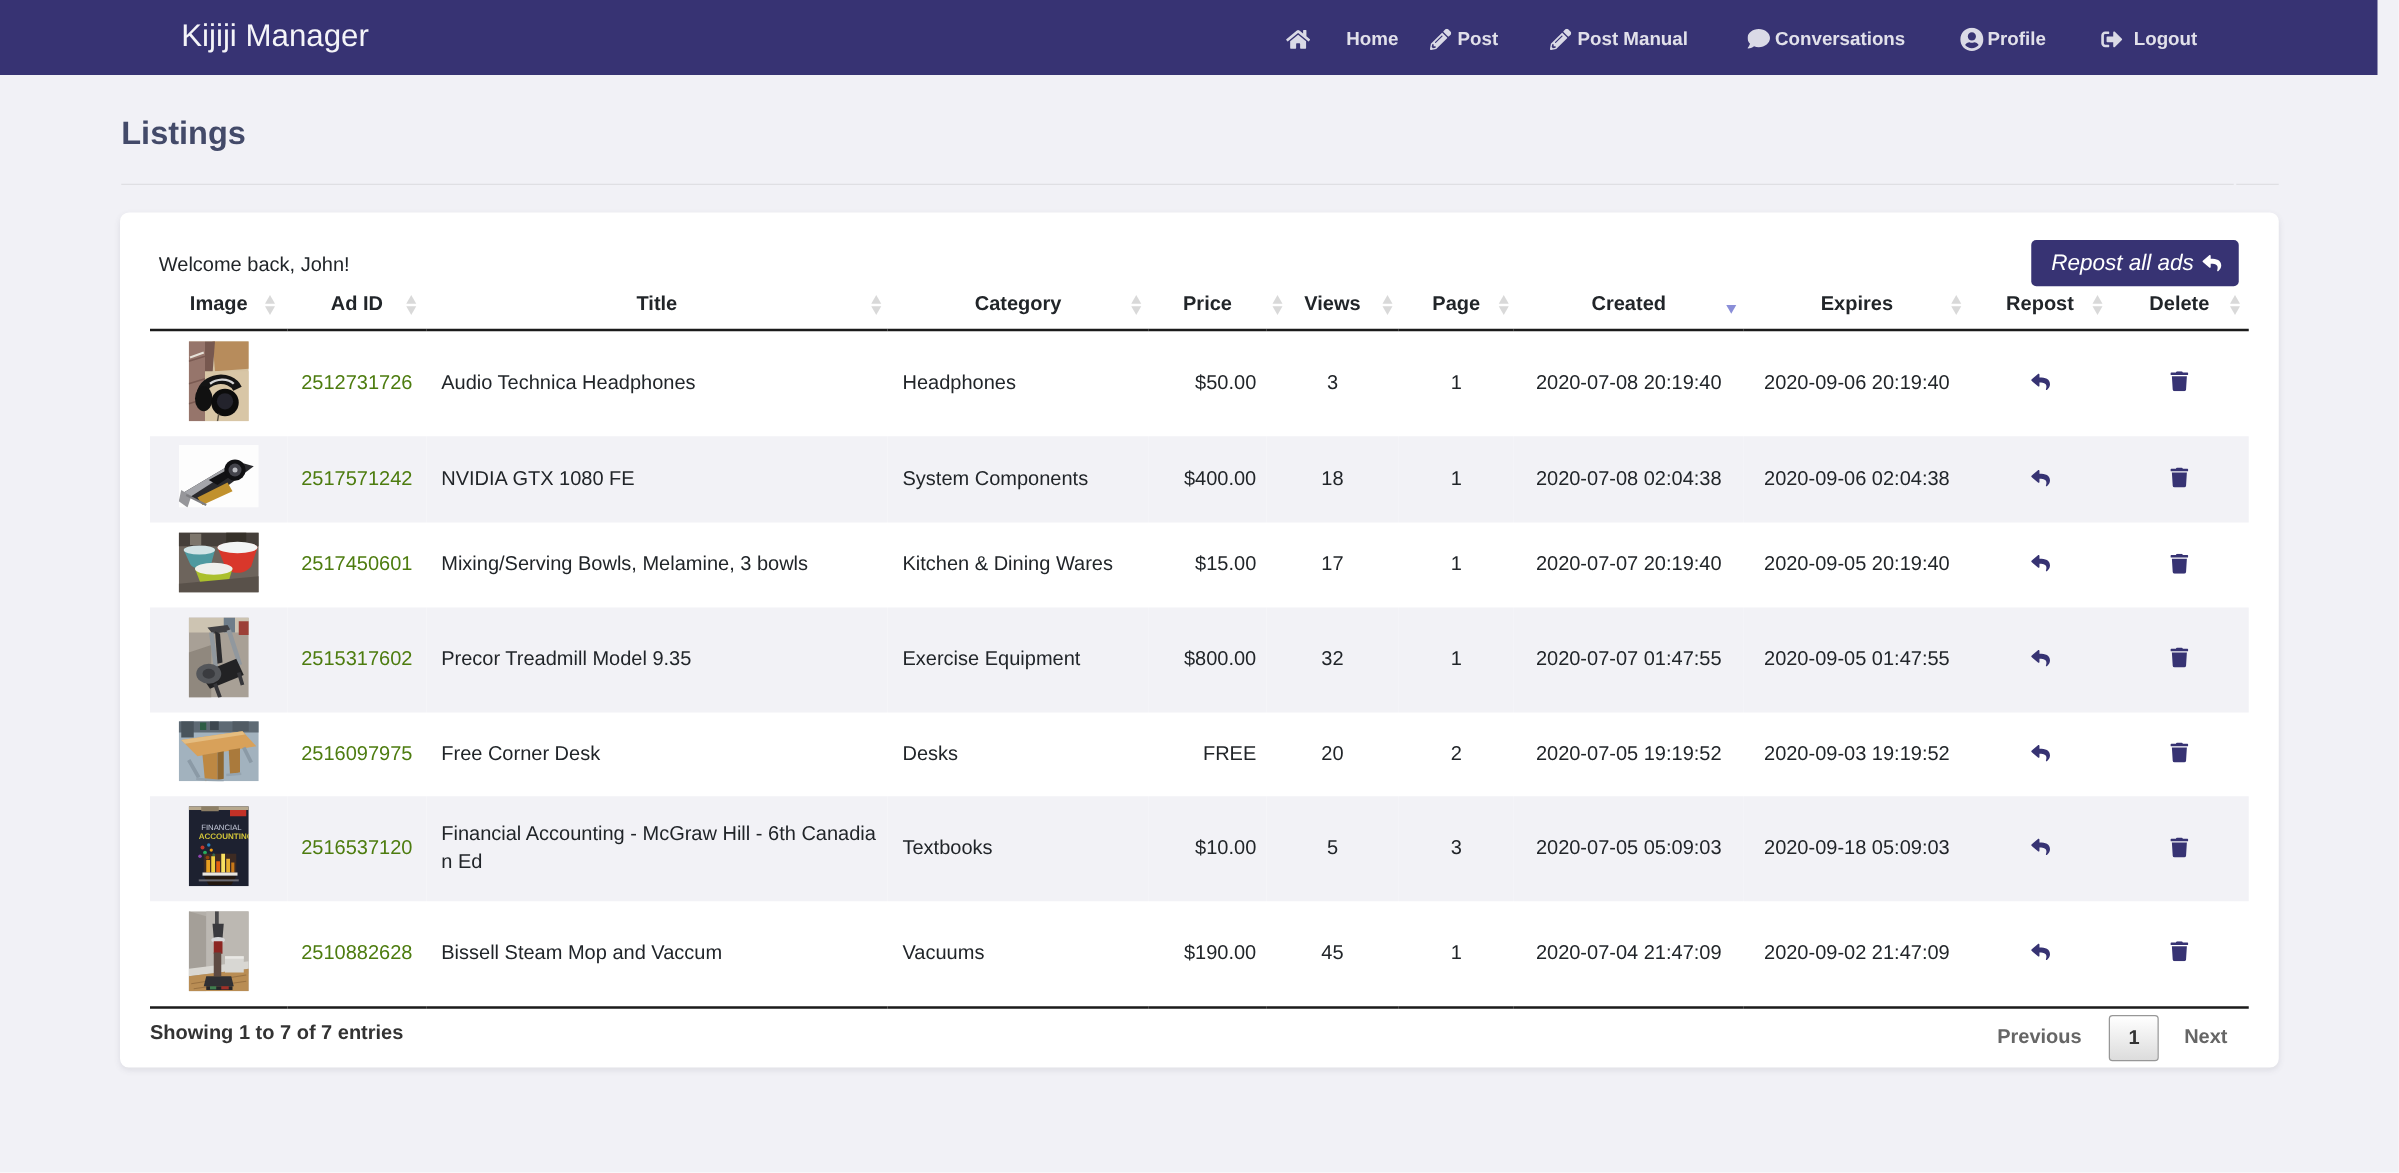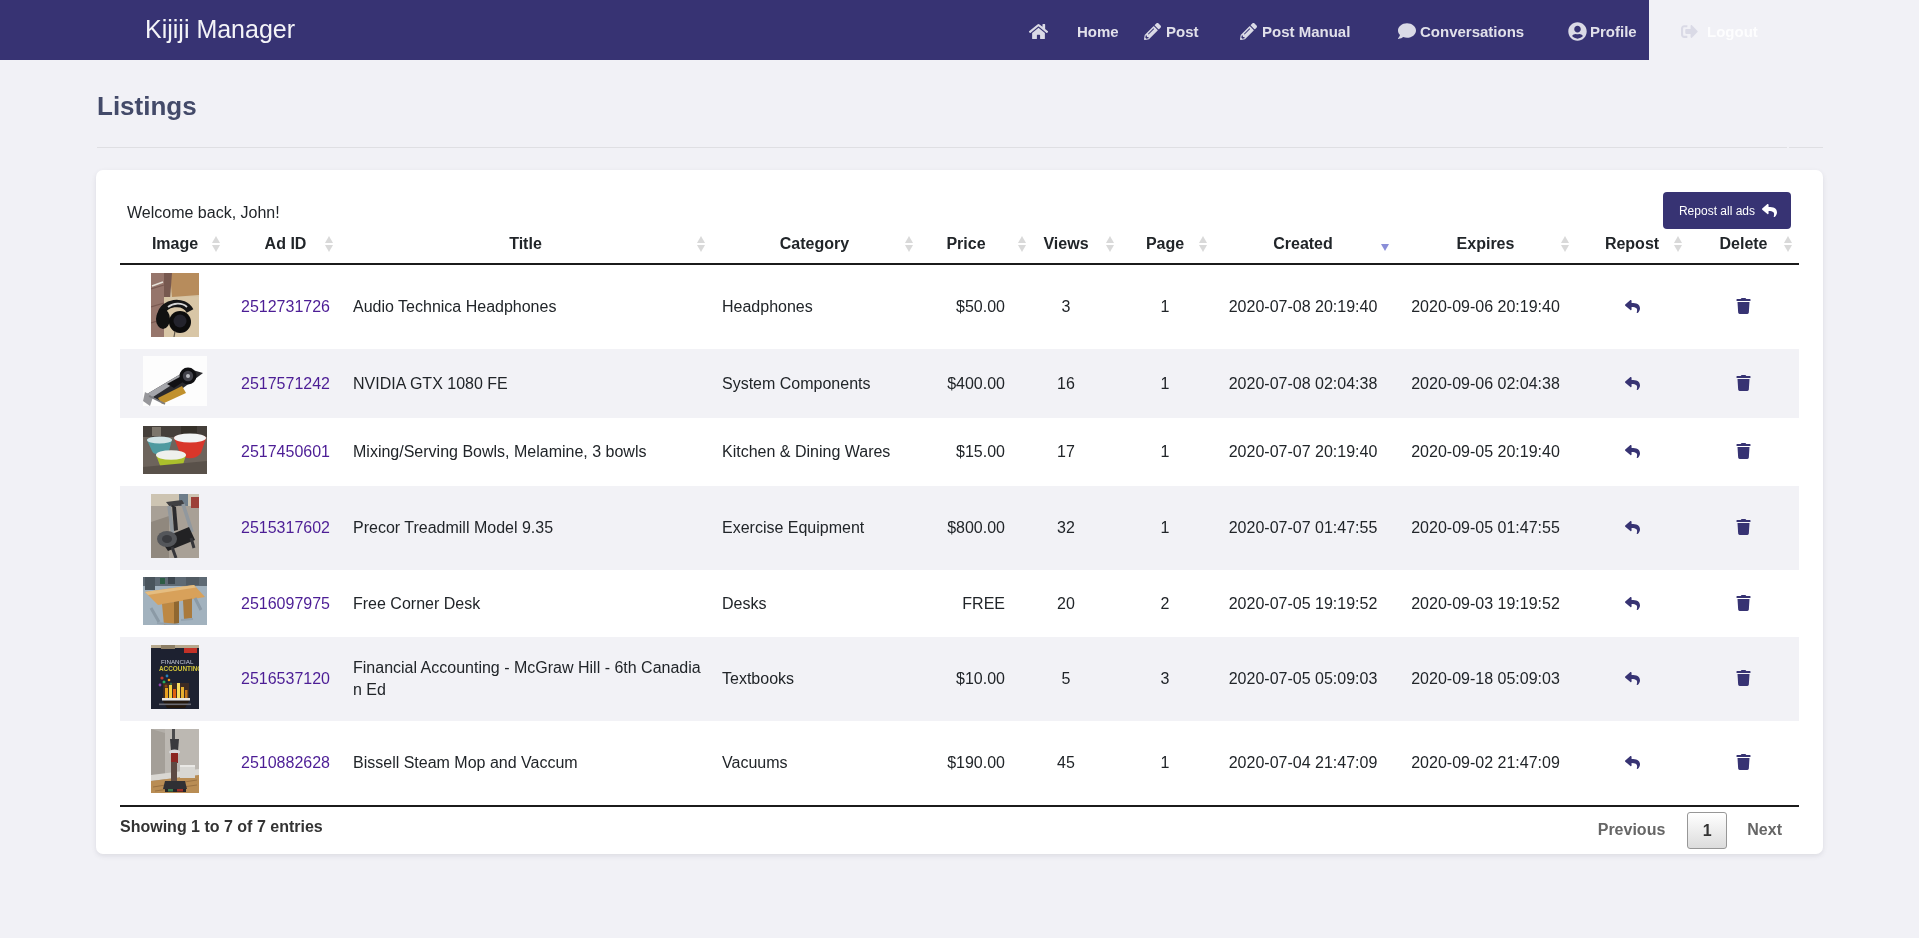--- a/index.html
+++ b/index.html
@@ -1,50 +1,50 @@
 <!DOCTYPE html>
 <html><head>
 <meta charset="utf-8">
 <style>
 * { margin:0; padding:0; box-sizing:border-box; }
 html,body { width:1919px; height:938px; overflow:hidden; }
 body { font-family:"Liberation Sans",sans-serif; font-size:16px; color:#212529; background:#f1f1f6; position:relative; }
-.navbar { position:absolute; top:0; left:0; width:1649px; height:60px; background:#373373; }
+.navbar { position:absolute; top:0; left:0; width:1902px; height:60px; background:#373373; }
 .brand { position:absolute; left:145px; top:15px; font-size:25px; color:#f4f4f8; }
 .navitem { position:absolute; top:0; height:60px; display:flex; align-items:center; color:rgba(255,255,255,0.85); font-weight:bold; font-size:15px; }
 .navitem svg { margin-right:9px; position:relative; top:1px; }
 .ni2 svg,.ni3 svg { margin-right:5px; } .ni4 svg { margin-right:4px; } .ni5 svg { margin-right:3px; } .ni6 svg { margin-right:8px; }
 .navitem span { position:relative; top:1px; }
 .ni1 { left:1028px;gap:19px; } .ni2 { left:1144px; } .ni3 { left:1240px; } .ni4 { left:1398px; } .ni5 { left:1568px; } .ni6 { left:1680px; }
 h3 { position:absolute; left:97px; top:91px; font-size:26px; color:#434a69; font-weight:bold; }
 .hr1 { position:absolute; left:97px; top:147px; width:1689.5px; height:1px; background:#dfdfe3; }
 .hr2 { position:absolute; left:1788.5px; top:147px; width:34.5px; height:1px; background:#dfdfe3; }
 .card { position:absolute; left:96px; top:170px; width:1727px; height:684px; background:#fff; border-radius:7px; box-shadow:0 2px 5px rgba(70,70,90,0.12); padding:24px; }
 .welcome { padding-top:10px; padding-left:7px; height:30px; }
-.btn-repost { position:absolute; top:22px; right:32px; height:37px; background:#373373; border-radius:4px; color:#fff; font-size:12px; display:flex; align-items:center; padding:0 13px 0 16px; }
+.btn-repost { position:absolute; top:22px; right:32px; height:37px; background:#373373; border-radius:4px; color:#fff; font-size:18px; display:flex; align-items:center; padding:0 13px 0 16px;font-style:italic; }
 .btn-repost svg { margin-left:6px; }
 .controls { position:relative; height:41.5px; }
 .lenrow { position:absolute; left:0px; top:13px; height:25px; display:flex; align-items:center; color:#212529; }
 .lenrow select { width:49px; height:25px; margin:0 6px 0 8px; font-size:15px; font-family:"Liberation Sans",sans-serif; border:1px solid #767676; border-radius:2px; background:#fff; color:#000; padding-left:6px; appearance:none; }
 .selwrap { position:relative; display:inline-block; }
 .selwrap svg.chev { position:absolute; right:5px; top:8px; pointer-events:none; }
 .searchrow { position:absolute; right:0px; top:14px; height:25px; display:flex; align-items:center; color:#212529; }
 .searchrow input { width:183px; height:23px; margin-left:8px; border:1px solid #8f8f8f; border-radius:0; background:#fff; }
 .tablewrap { position:relative; }
 table { width:1679px; table-layout:fixed; border-collapse:collapse; }
 thead th { height:40px; border-bottom:2px solid #1b1b1b; font-weight:bold; font-size:16px; text-align:center; vertical-align:middle; padding:0; }
 tbody td { padding:7.6px 8px; vertical-align:middle; line-height:22px; font-size:16px; }
 tbody tr:nth-child(even) { background:#f2f2f6; }
 tbody { border-bottom:2px solid #1b1b1b; }
 td.c { text-align:center; }
 td.r { text-align:right; }
 td.l { text-align:left; padding-left:12px; }
 td.imgc { text-align:center; padding:7.6px 0; line-height:0; }
 td.imgc svg { display:inline-block; margin-bottom:4.5px; }
-a.adid { color:#4c1d95; text-decoration:none; }
+a.adid { color:#4d7c0f; text-decoration:none; }
 td.c svg { position:relative; top:2px; }
 .arr { position:absolute; width:0; height:0; }
 .arr.up { border-left:4.5px solid transparent; border-right:4.5px solid transparent; border-bottom:7px solid #d9d9d9; }
 .arr.dn { border-left:4.5px solid transparent; border-right:4.5px solid transparent; border-top:7px solid #d9d9d9; }
 .arr.act { border-left:4.5px solid transparent; border-right:4.5px solid transparent; border-top:7.5px solid #8a8ed8; }
 .footrow { position:relative; height:60px;font-weight:bold; }
 .showing { position:absolute; left:0; top:11px; color:#333; }
 .pager { position:absolute; right:0; top:5px; display:flex; align-items:center; color:#666; }
 .pgbtn { line-height:36px; } .pgprev { margin-right:22px; } .pgnext { margin-left:20px; margin-right:17px; }
 .pgcur { width:40px; height:37px; border:1px solid #979797; border-radius:3px; background:linear-gradient(to bottom,#fff 0%,#dcdcdc 100%); color:#333; text-align:center; line-height:35px; }
@@ -170,21 +170,21 @@
                 <circle cx="45" cy="20" r="5.2" fill="#43434b"></circle>
                 <circle cx="45" cy="20" r="2" fill="#bbbcc2"></circle>
                 <polygon points="15,42 39,30 43,37 19,48" fill="#c1912d"></polygon>
                 <polygon points="2,36 10,41 7,50 0,45" fill="#96969a"></polygon>
                 <path d="M6 40 L22 48" stroke="#7d7d81" stroke-width="1.6"></path>
               </svg></td>
         <td class="c"><a class="adid">2517571242</a></td>
         <td class="l">NVIDIA GTX 1080 FE</td>
         <td class="l">System Components</td>
         <td class="r">$400.00</td>
-        <td class="c">16</td>
+        <td class="c">18</td>
         <td class="c">1</td>
         <td class="c">2020-07-08 02:04:38</td>
         <td class="c">2020-09-06 02:04:38</td>
         <td class="c"><svg width="17" height="15" viewBox="0 0 512 512" fill="#373373">
                 <path d="M8.309 189.836L184.313 37.851C199.719 24.546 224 35.347 224 56.015v80.053c160.629 1.839 288 34.032 288 186.258 0 61.441-39.581 122.309-83.333 154.132-13.653 9.931-33.111-2.533-28.077-18.631 45.344-145.012-21.507-183.51-176.59-185.742V360c0 20.7-24.3 31.453-39.687 18.164l-176.004-152c-11.071-9.562-11.086-26.753-.004-36.328z"></path>
               </svg></td>
         <td class="c"><svg width="15" height="16" viewBox="0 0 448 512" fill="#373373">
                 <path d="M432 32H312l-9.4-18.7A24 24 0 0 0 281.1 0H166.8a23.72 23.72 0 0 0-21.4 13.3L136 32H16A16 16 0 0 0 0 48v32a16 16 0 0 0 16 16h416a16 16 0 0 0 16-16V48a16 16 0 0 0-16-16zM53.2 467a48 48 0 0 0 47.9 45h245.8a48 48 0 0 0 47.9-45L416 128H32z"></path>
               </svg></td>
       </tr>

